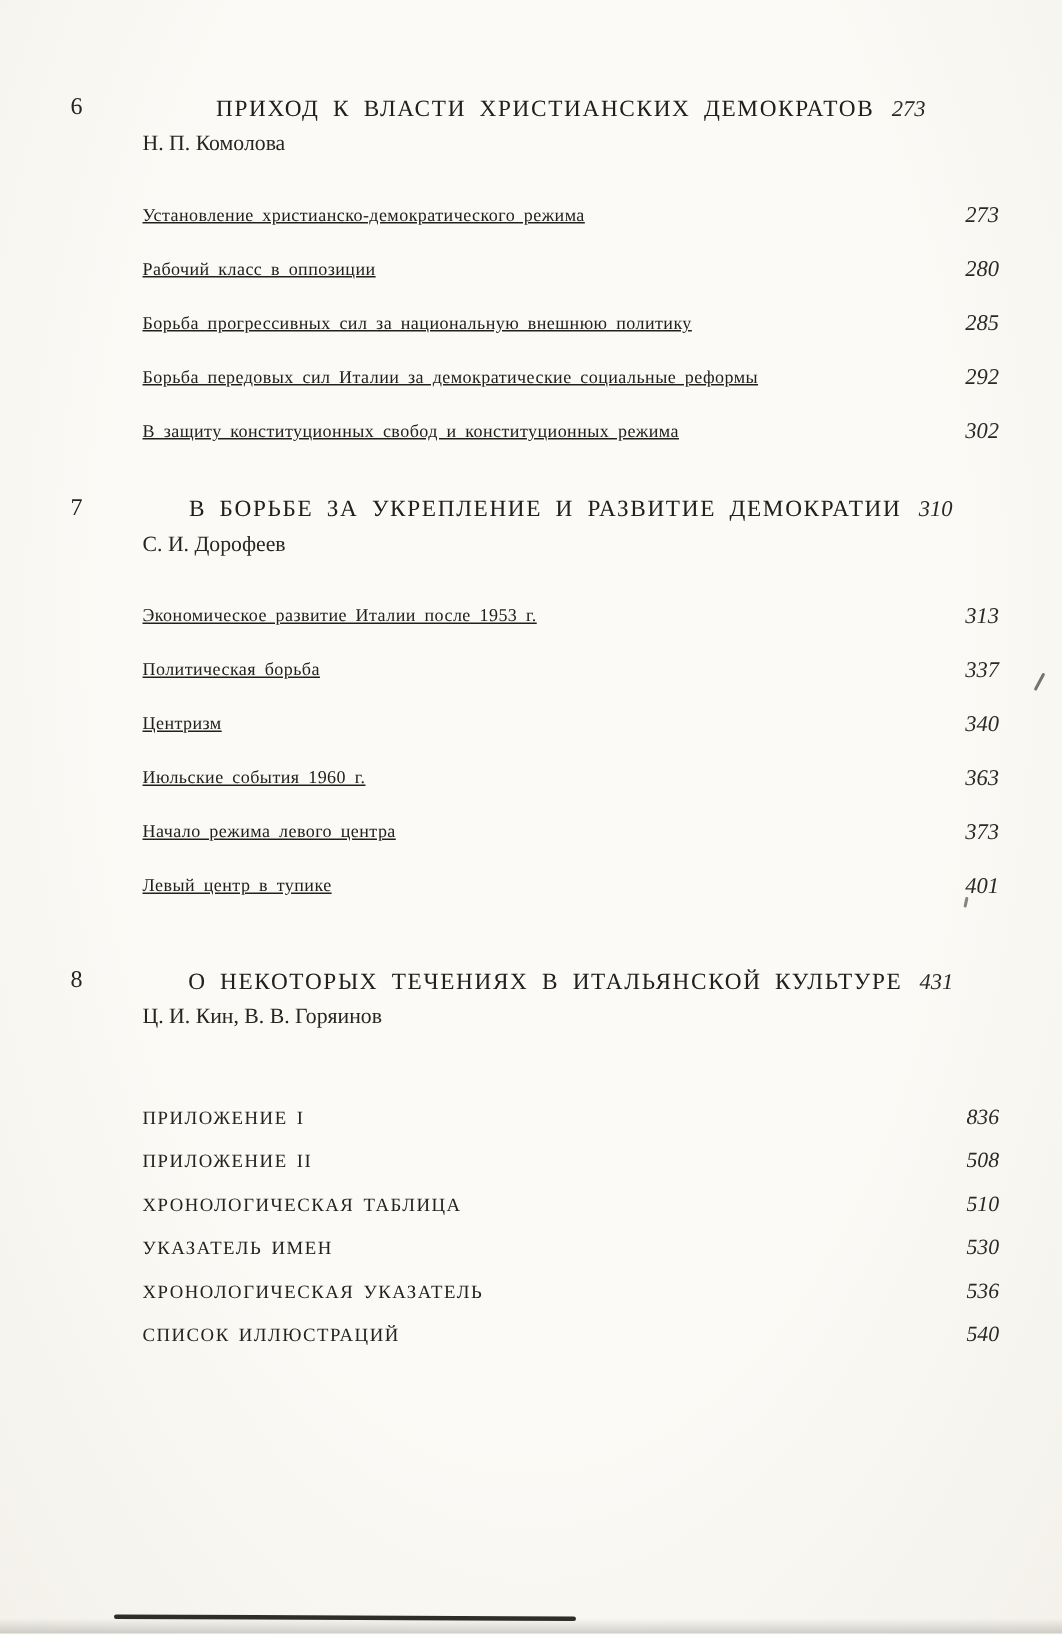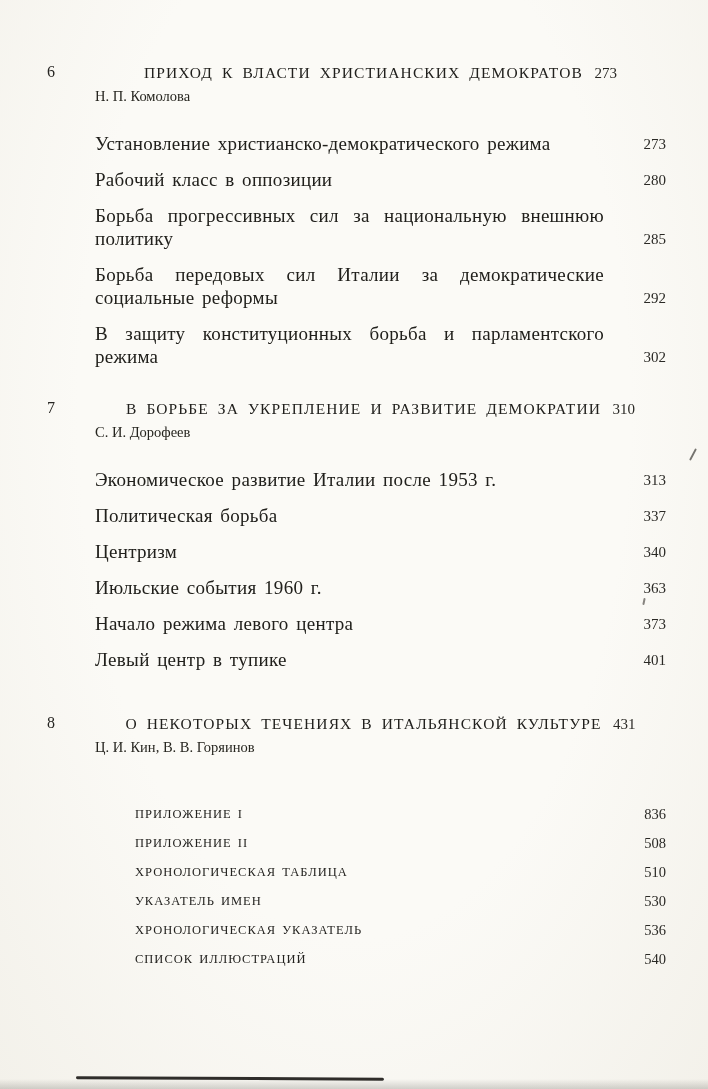--- a/index.html
+++ b/index.html
@@ -36,20 +36,21 @@
   }
   .chtitle {
     font-size: 15.5px;
     line-height: 22px;
     letter-spacing: 1.1px;
     word-spacing: 4px;
     max-width: 530px;
     color: #21201d;
   }
   .pagenum {
+    font-style: italic;
     font-size: 15px;
     line-height: 22px;
     width: 34px;
     flex: 0 0 34px;
     text-align: right;
     color: #2a2925;
   }
   .authors {
     font-size: 14.5px;
     line-height: 20px;
@@ -58,29 +59,30 @@
   }
   .sections { margin-top: 26px; }
   .row {
     display: flex;
     justify-content: space-between;
     align-items: flex-end;
     margin-bottom: 13px;
   }
   .stitle {
     flex: 1 1 auto;
-    font-size: 19px;
+    font-size: 12px;
     line-height: 23px;
     text-align: justify;
     word-spacing: 2.5px;
     letter-spacing: 0.3px;
     padding-right: 28px;
     color: #21201c;
-  }
-  .backmatter { margin-top: 48px; margin-left: 40px; }
+    text-decoration: underline;
+  }
+  .backmatter { margin-top: 48px; }
   .backmatter .row { margin-bottom: 11px; }
   .btitle {
     flex: 1 1 auto;
     font-size: 12.5px;
     line-height: 17px;
     letter-spacing: 1px;
     word-spacing: 2px;
     padding-right: 28px;
     color: #242320;
   }
@@ -150,21 +152,21 @@
       </div>
       <div class="row">
         <span class="stitle">Борьба прогрессивных сил за национальную внешнюю политику</span>
         <span class="pagenum">285</span>
       </div>
       <div class="row">
         <span class="stitle">Борьба передовых сил Италии за демократические социальные реформы</span>
         <span class="pagenum">292</span>
       </div>
       <div class="row">
-        <span class="stitle">В защиту конституционных борьба и парламентского режима</span>
+        <span class="stitle">В защиту конституционных свобод и конституционных режима</span>
         <span class="pagenum">302</span>
       </div>
     </div>
   </div>
 
   <div class="chapter chapter-7">
     <span class="chnum">7</span>
     <div class="chead-row">
       <span class="chtitle">В БОРЬБЕ ЗА УКРЕПЛЕНИЕ И РАЗВИТИЕ ДЕМОКРАТИИ</span>
       <span class="pagenum">310</span>

